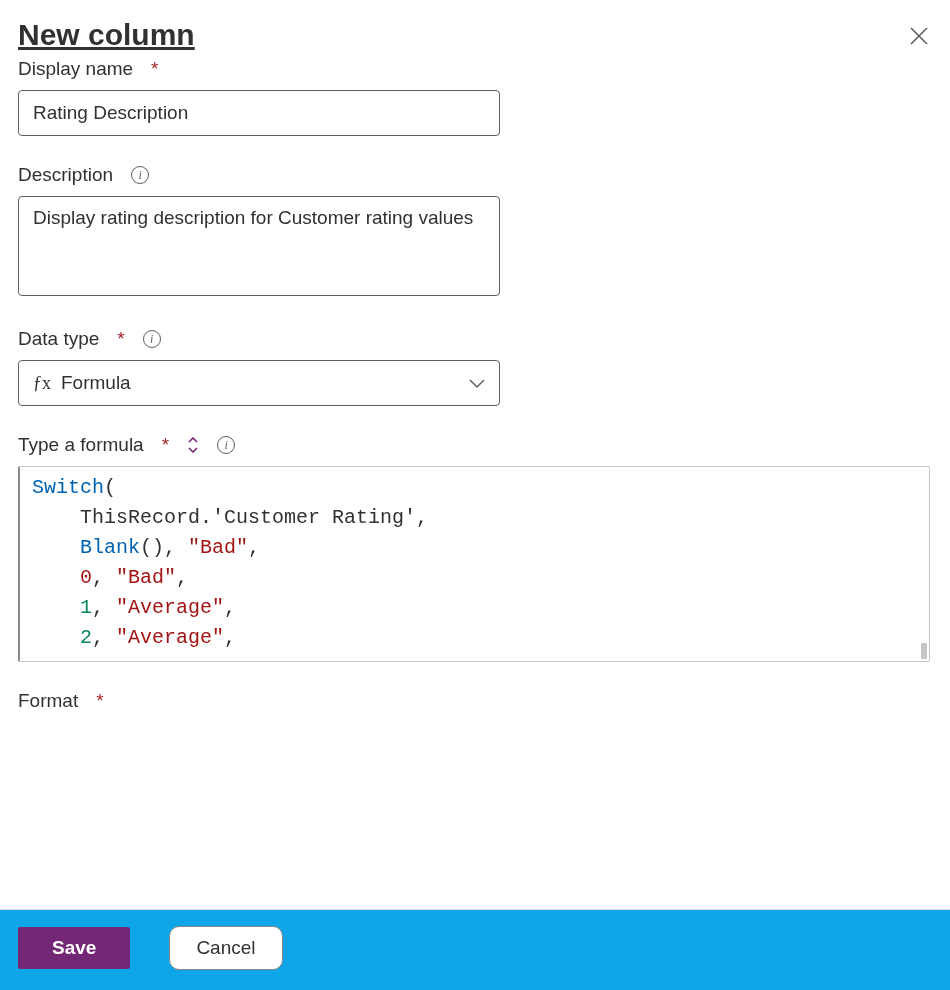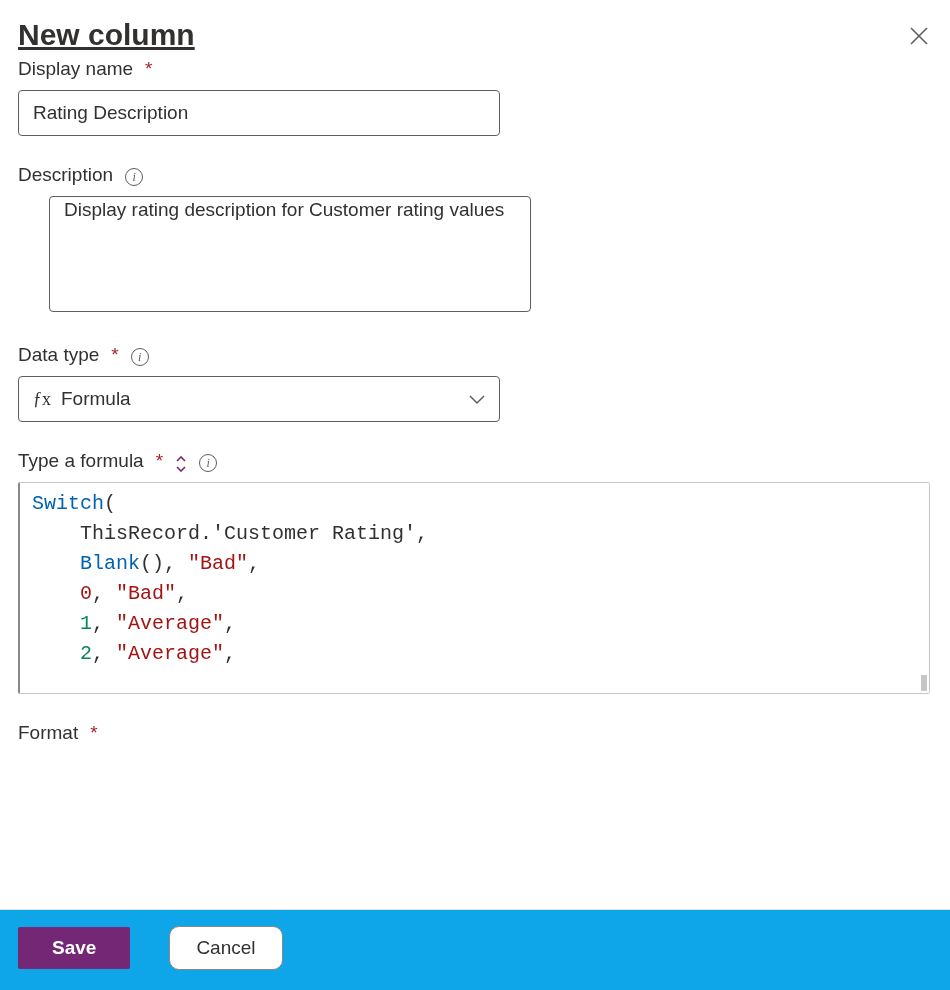--- a/index.html
+++ b/index.html
@@ -45,22 +45,22 @@
   }
   .field-group {
     margin-bottom: 28px;
   }
   .field-label {
     font-size: 19px;
     color: #323130;
     font-weight: 400;
     margin-bottom: 10px;
     display: flex;
-    align-items: flex-end;
-    gap: 12px;
+    align-items: center;
+    gap: 18px;
   }
   .req { color: #a4262c; }
   .info-icon {
     display: inline-flex;
     align-items: center;
     justify-content: center;
     width: 18px;
     height: 18px;
     border: 1.3px solid #605e5c;
     border-radius: 50%;
@@ -85,31 +85,30 @@
     border: 1px solid #605e5c;
     border-radius: 4px;
     padding: 4px 14px;
     font-size: 19px;
     font-family: inherit;
     color: #323130;
     outline: none;
   }
   .textarea-input {
     width: 482px;
-    height: 116px;
+    height: 100px;
     border: 1px solid #605e5c;
     border-radius: 4px;
-    padding: 0 14px;
+    padding: 8px 14px;
     font-size: 19px;
     font-family: inherit;
     color: #323130;
     outline: none;
     resize: none;
     line-height: 1.4;
-    margin-left: 31px;
   }
   .select-box {
     width: 482px;
     height: 46px;
     border: 1px solid #605e5c;
     border-radius: 4px;
     padding: 0 14px;
     font-size: 19px;
     display: flex;
     align-items: center;
@@ -138,21 +137,21 @@
     font-weight: 600;
   }
   .chevron {
     color: #605e5c;
   }
   .formula-box {
     width: 912px;
     border: 1px solid #c8c6c4;
     border-left: 2px solid #8a8886;
     border-radius: 2px;
-    padding: 6px 10px 24px 12px;
+    padding: 6px 10px 8px 12px;
     font-family: Consolas, Monaco, "Courier New", monospace;
     font-size: 20px;
     line-height: 1.5;
     white-space: pre;
     overflow: hidden;
     position: relative;
   }
   .tok-fn   { color: #0062b1; }
   .tok-str  { color: #a31515; }
   .tok-num  { color: #098658; }

